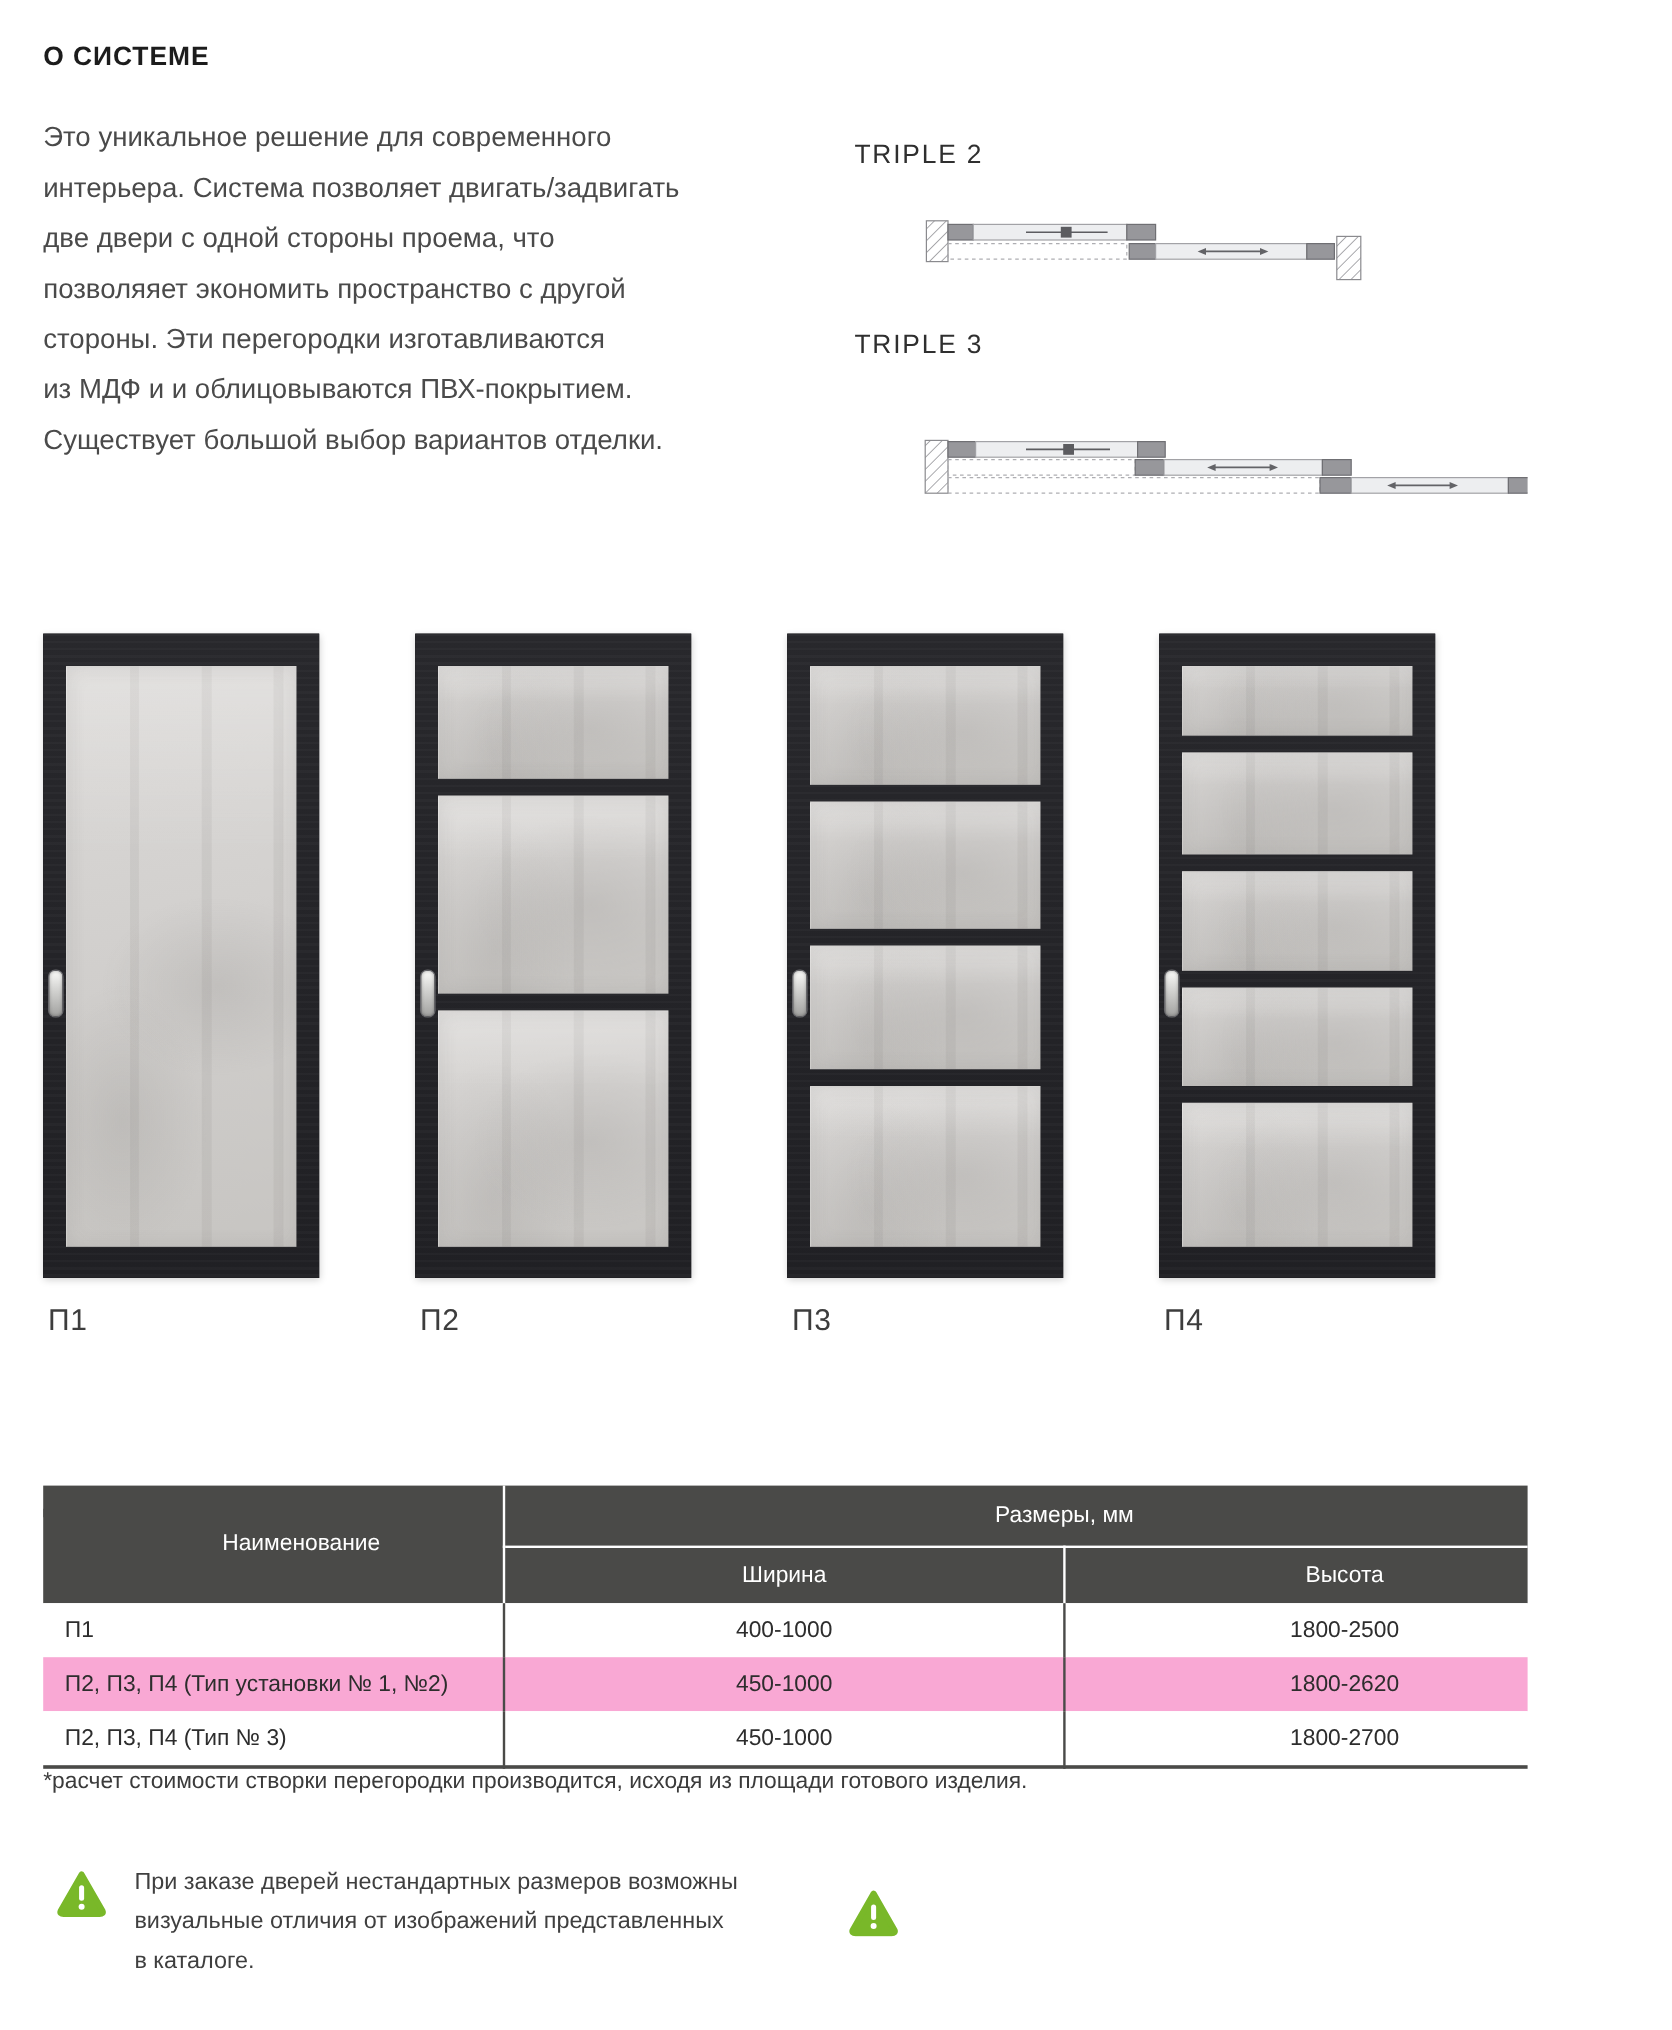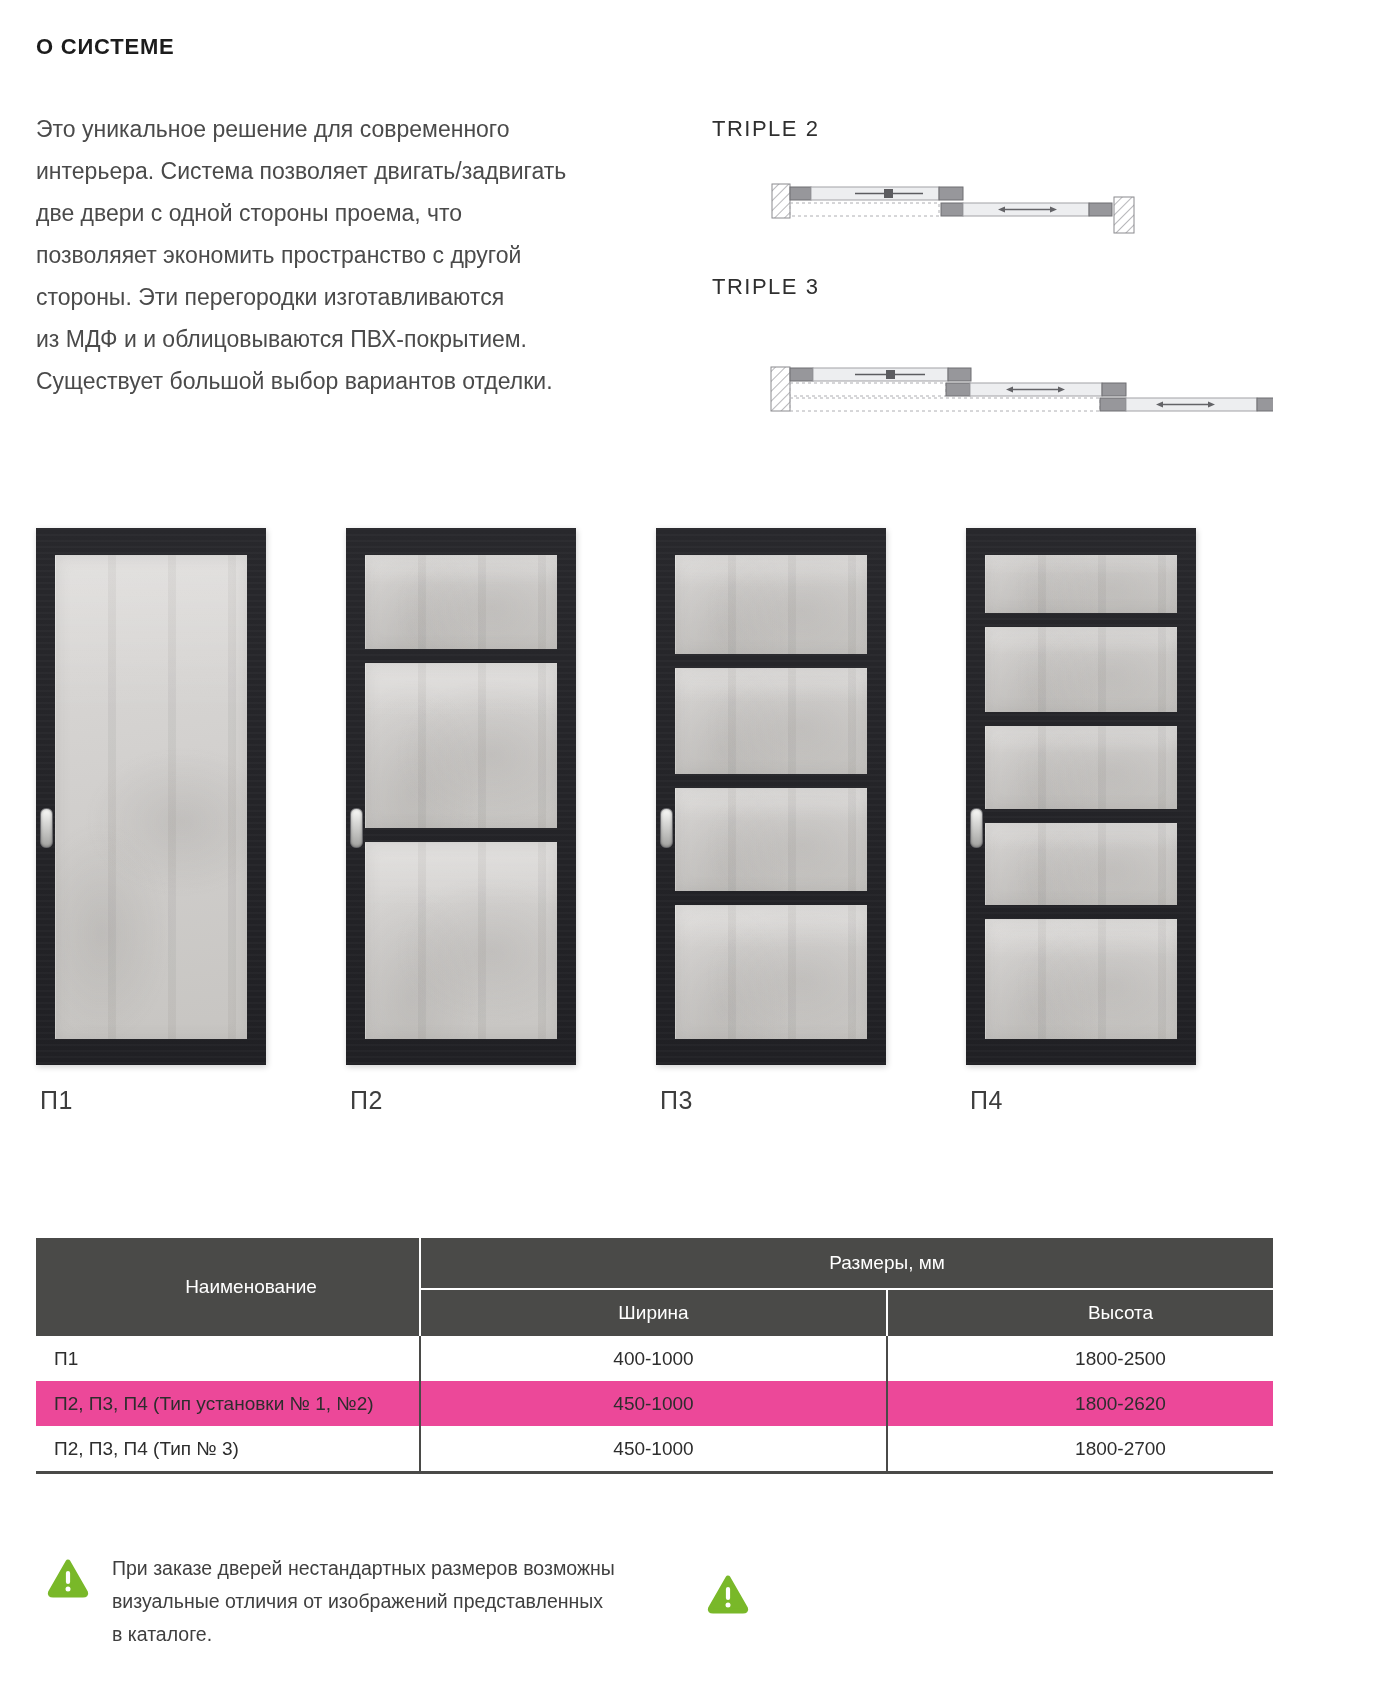--- a/index.html
+++ b/index.html
@@ -6,21 +6,21 @@
   .page{
     position:relative;width:1273px;height:1692px;background:#ffffff;
     font-family:"Liberation Sans", sans-serif;overflow:hidden;
   }
   
   .about-title{
     position:absolute;left:36px;top:34px;font-size:22px;font-weight:bold;
     letter-spacing:.8px;color:#1c1c1c;white-space:pre-line;
   }
   .about-text{
-    position:absolute;left:36px;top:108px;width:660px;font-size:23px;
+    position:absolute;left:36px;top:93px;width:660px;font-size:23px;
     line-height:42px;color:#4a4a4a;white-space:pre-line;
   }
   .triple-label{
     position:absolute;font-size:22px;letter-spacing:1.5px;color:#2f2f2f;
   }
   .t2-label{left:712px;top:116px;}
   .t3-label{left:712px;top:274px;}
   .t2-svg{position:absolute;left:705px;top:178px;}
   .t3-svg{position:absolute;left:705px;top:328px;}
   
@@ -74,21 +74,21 @@
   .th-sizes{height:48px;border-bottom:2px solid #ffffff;}
   .th-name{border-right:2px solid #ffffff;padding-left:48px;}
   .th-width{height:44px;border-right:2px solid #ffffff;}
   .th-height{height:44px;}
   .spec-table td{
     height:43px;font-size:19px;color:#2d2d2d;vertical-align:middle;background:#ffffff;
   }
   .spec-table td.c-name{text-align:left;padding-left:18px;border-right:2px solid #4a4a48;}
   .spec-table td.c-width{text-align:center;border-right:2px solid #4a4a48;}
   .spec-table td.c-height{text-align:center;}
-  .spec-table tr.alt td{background:#ec4899;}
+  .spec-table tr.alt td{background:#f9a8d4;}
   .footnote{
     position:absolute;left:36px;top:1474px;font-size:19px;color:#3b3b3b;
   }
   
   .note{position:absolute;}
   .note-1{left:46px;top:1552px;width:620px;}
   .note-2{left:706px;top:1568px;width:620px;}
   .note .warn{position:absolute;left:0;top:6px;}
   .note .note-text{
     margin-left:66px;font-size:19.5px;line-height:33px;color:#3f3f3f;white-space:pre-line;
@@ -244,20 +244,21 @@
         <td class="c-height">1800-2620</td>
       </tr>
       <tr>
         <td class="c-name">П2, П3, П4 (Тип № 3)</td>
         <td class="c-width">450-1000</td>
         <td class="c-height">1800-2700</td>
       </tr>
     </tbody>
   </table>
 
+  <div class="footnote">*расчет стоимости створки перегородки производится, исходя из площади готового изделия.</div>
 
   <div class="note note-1">
     <svg class="warn" width="44" height="40" viewBox="0 0 44 40">
       <path d="M22 4 L39.5 34.5 Q40.5 37 37 37 L7 37 Q3.5 37 4.5 34.5 Z" fill="#79b829" stroke="#79b829" stroke-width="5" stroke-linejoin="round"></path>
       <rect x="19.9" y="13" width="4.2" height="13" rx="2.1" fill="#ffffff"></rect>
       <circle cx="22" cy="31" r="2.5" fill="#ffffff"></circle>
     </svg>
     <div class="note-text">При заказе дверей нестандартных размеров возможны
 визуальные отличия от изображений представленных
 в каталоге.</div>

